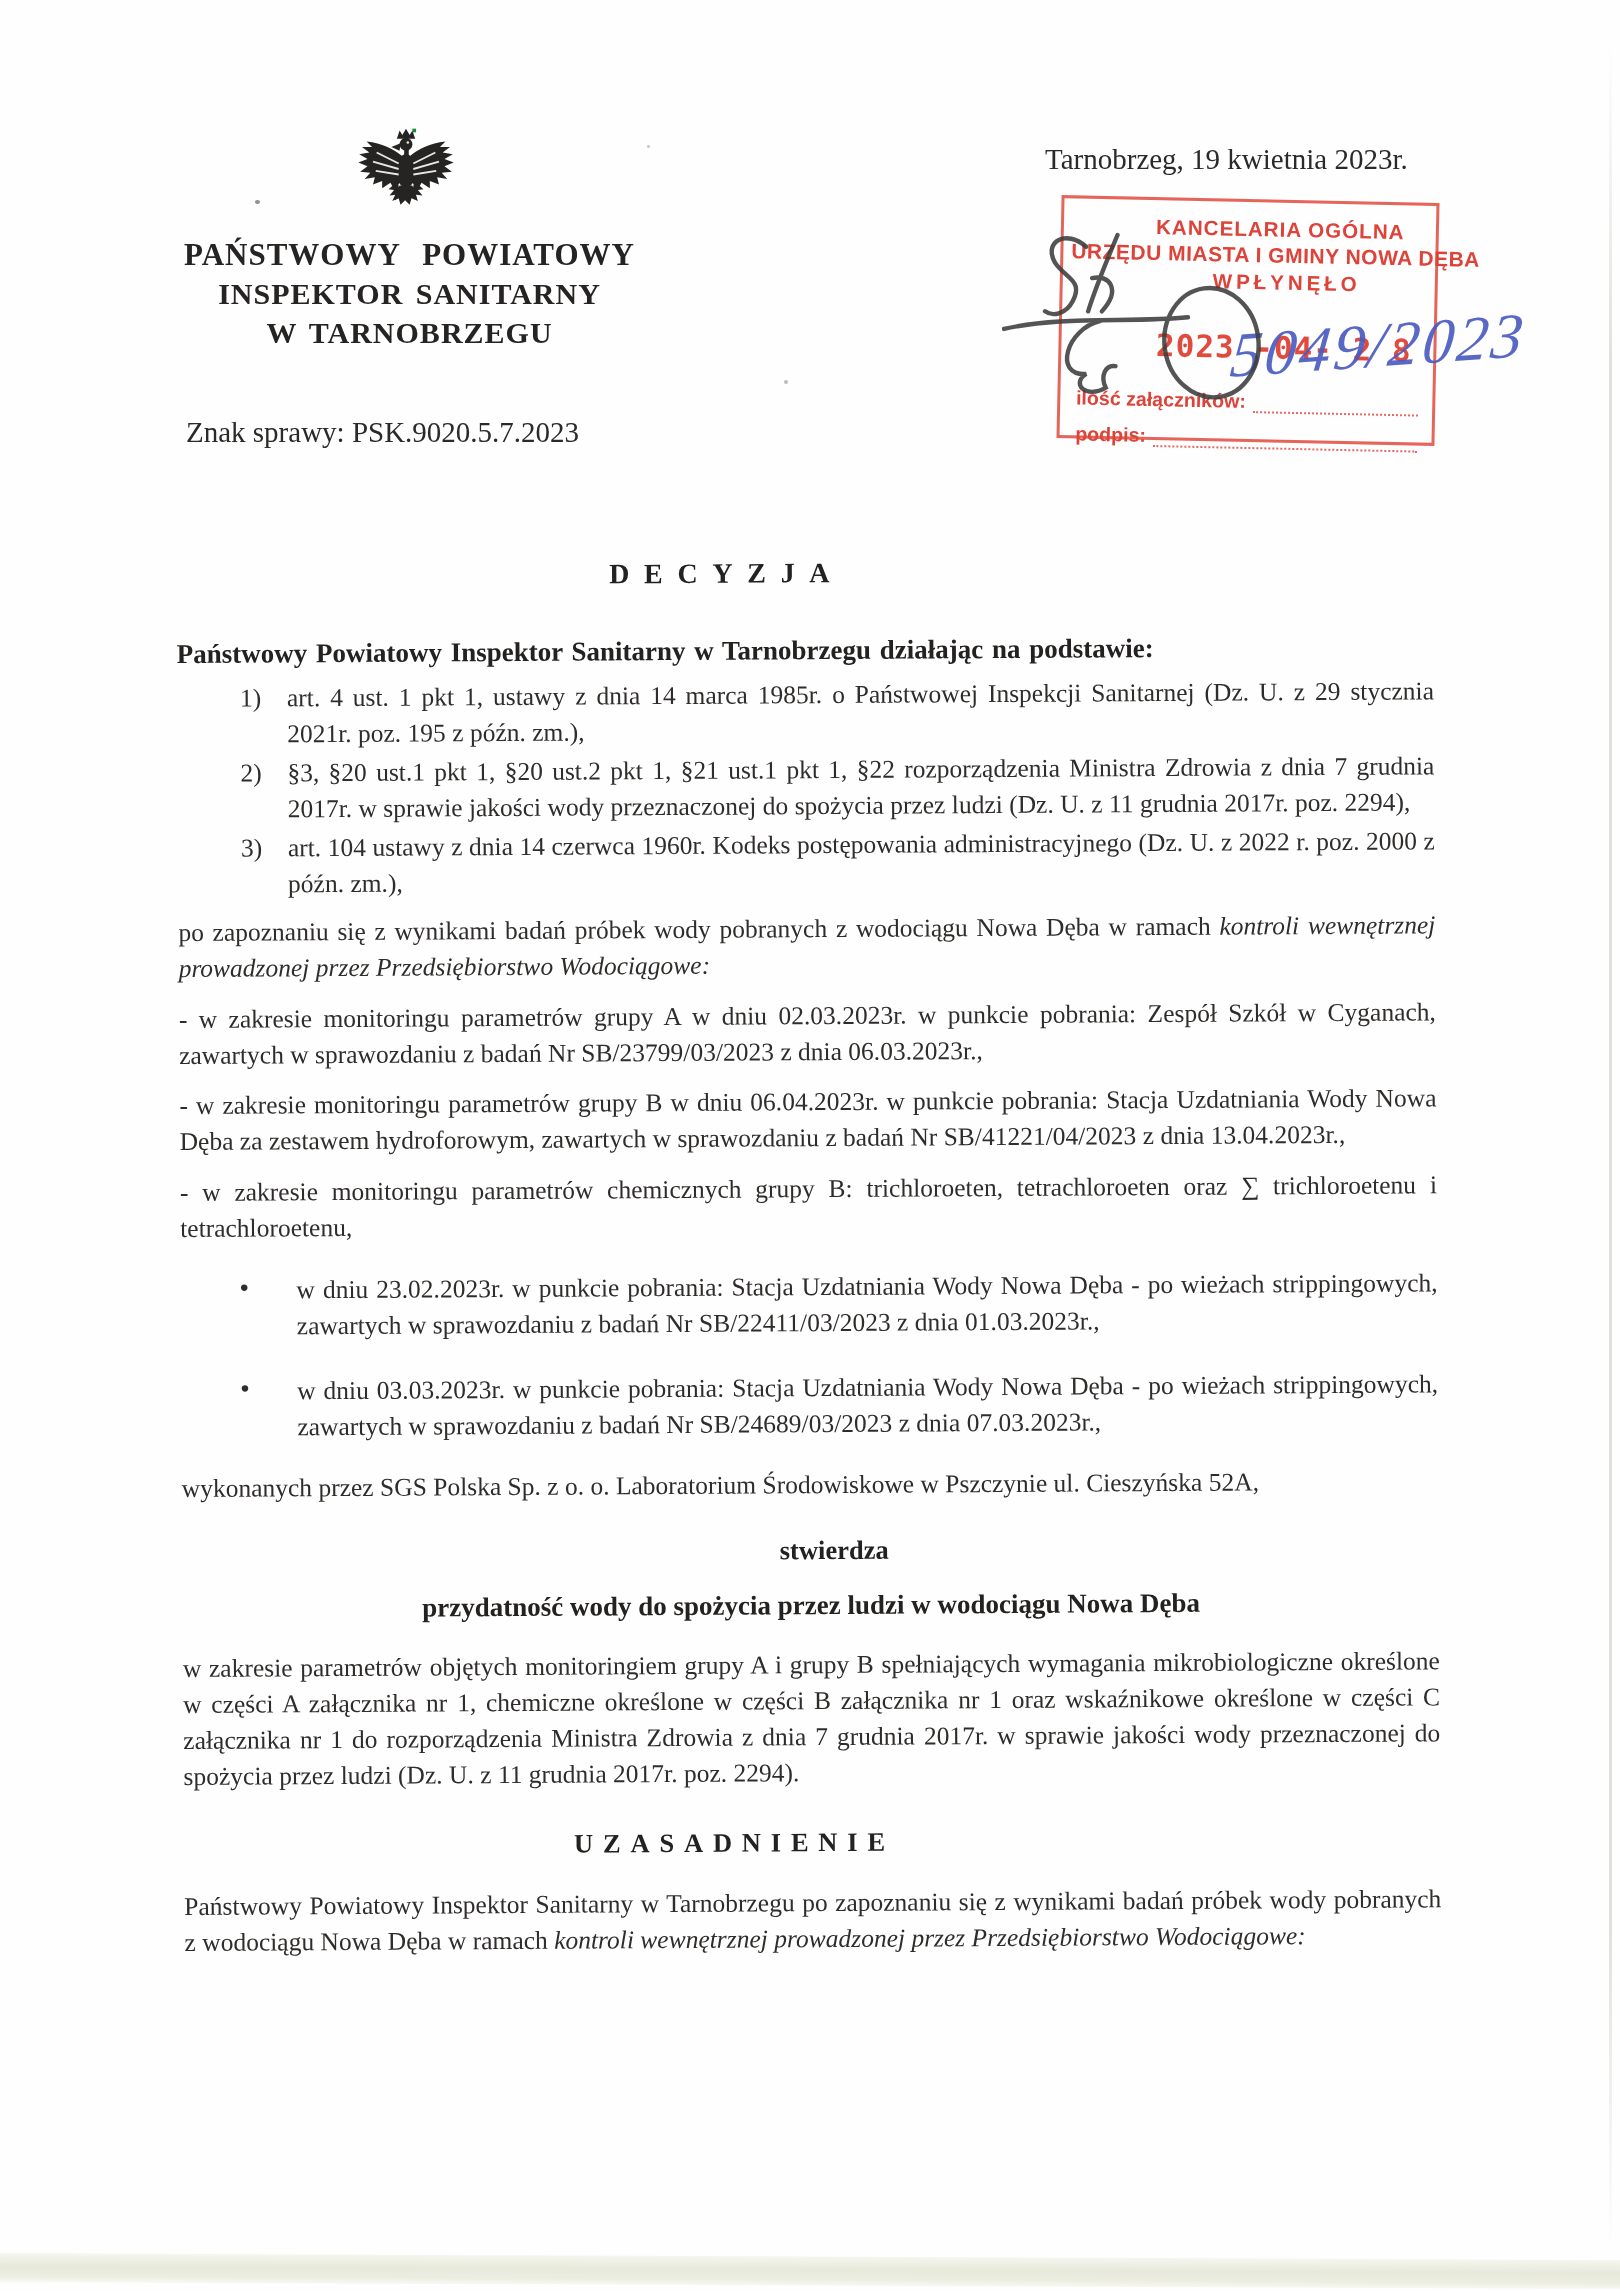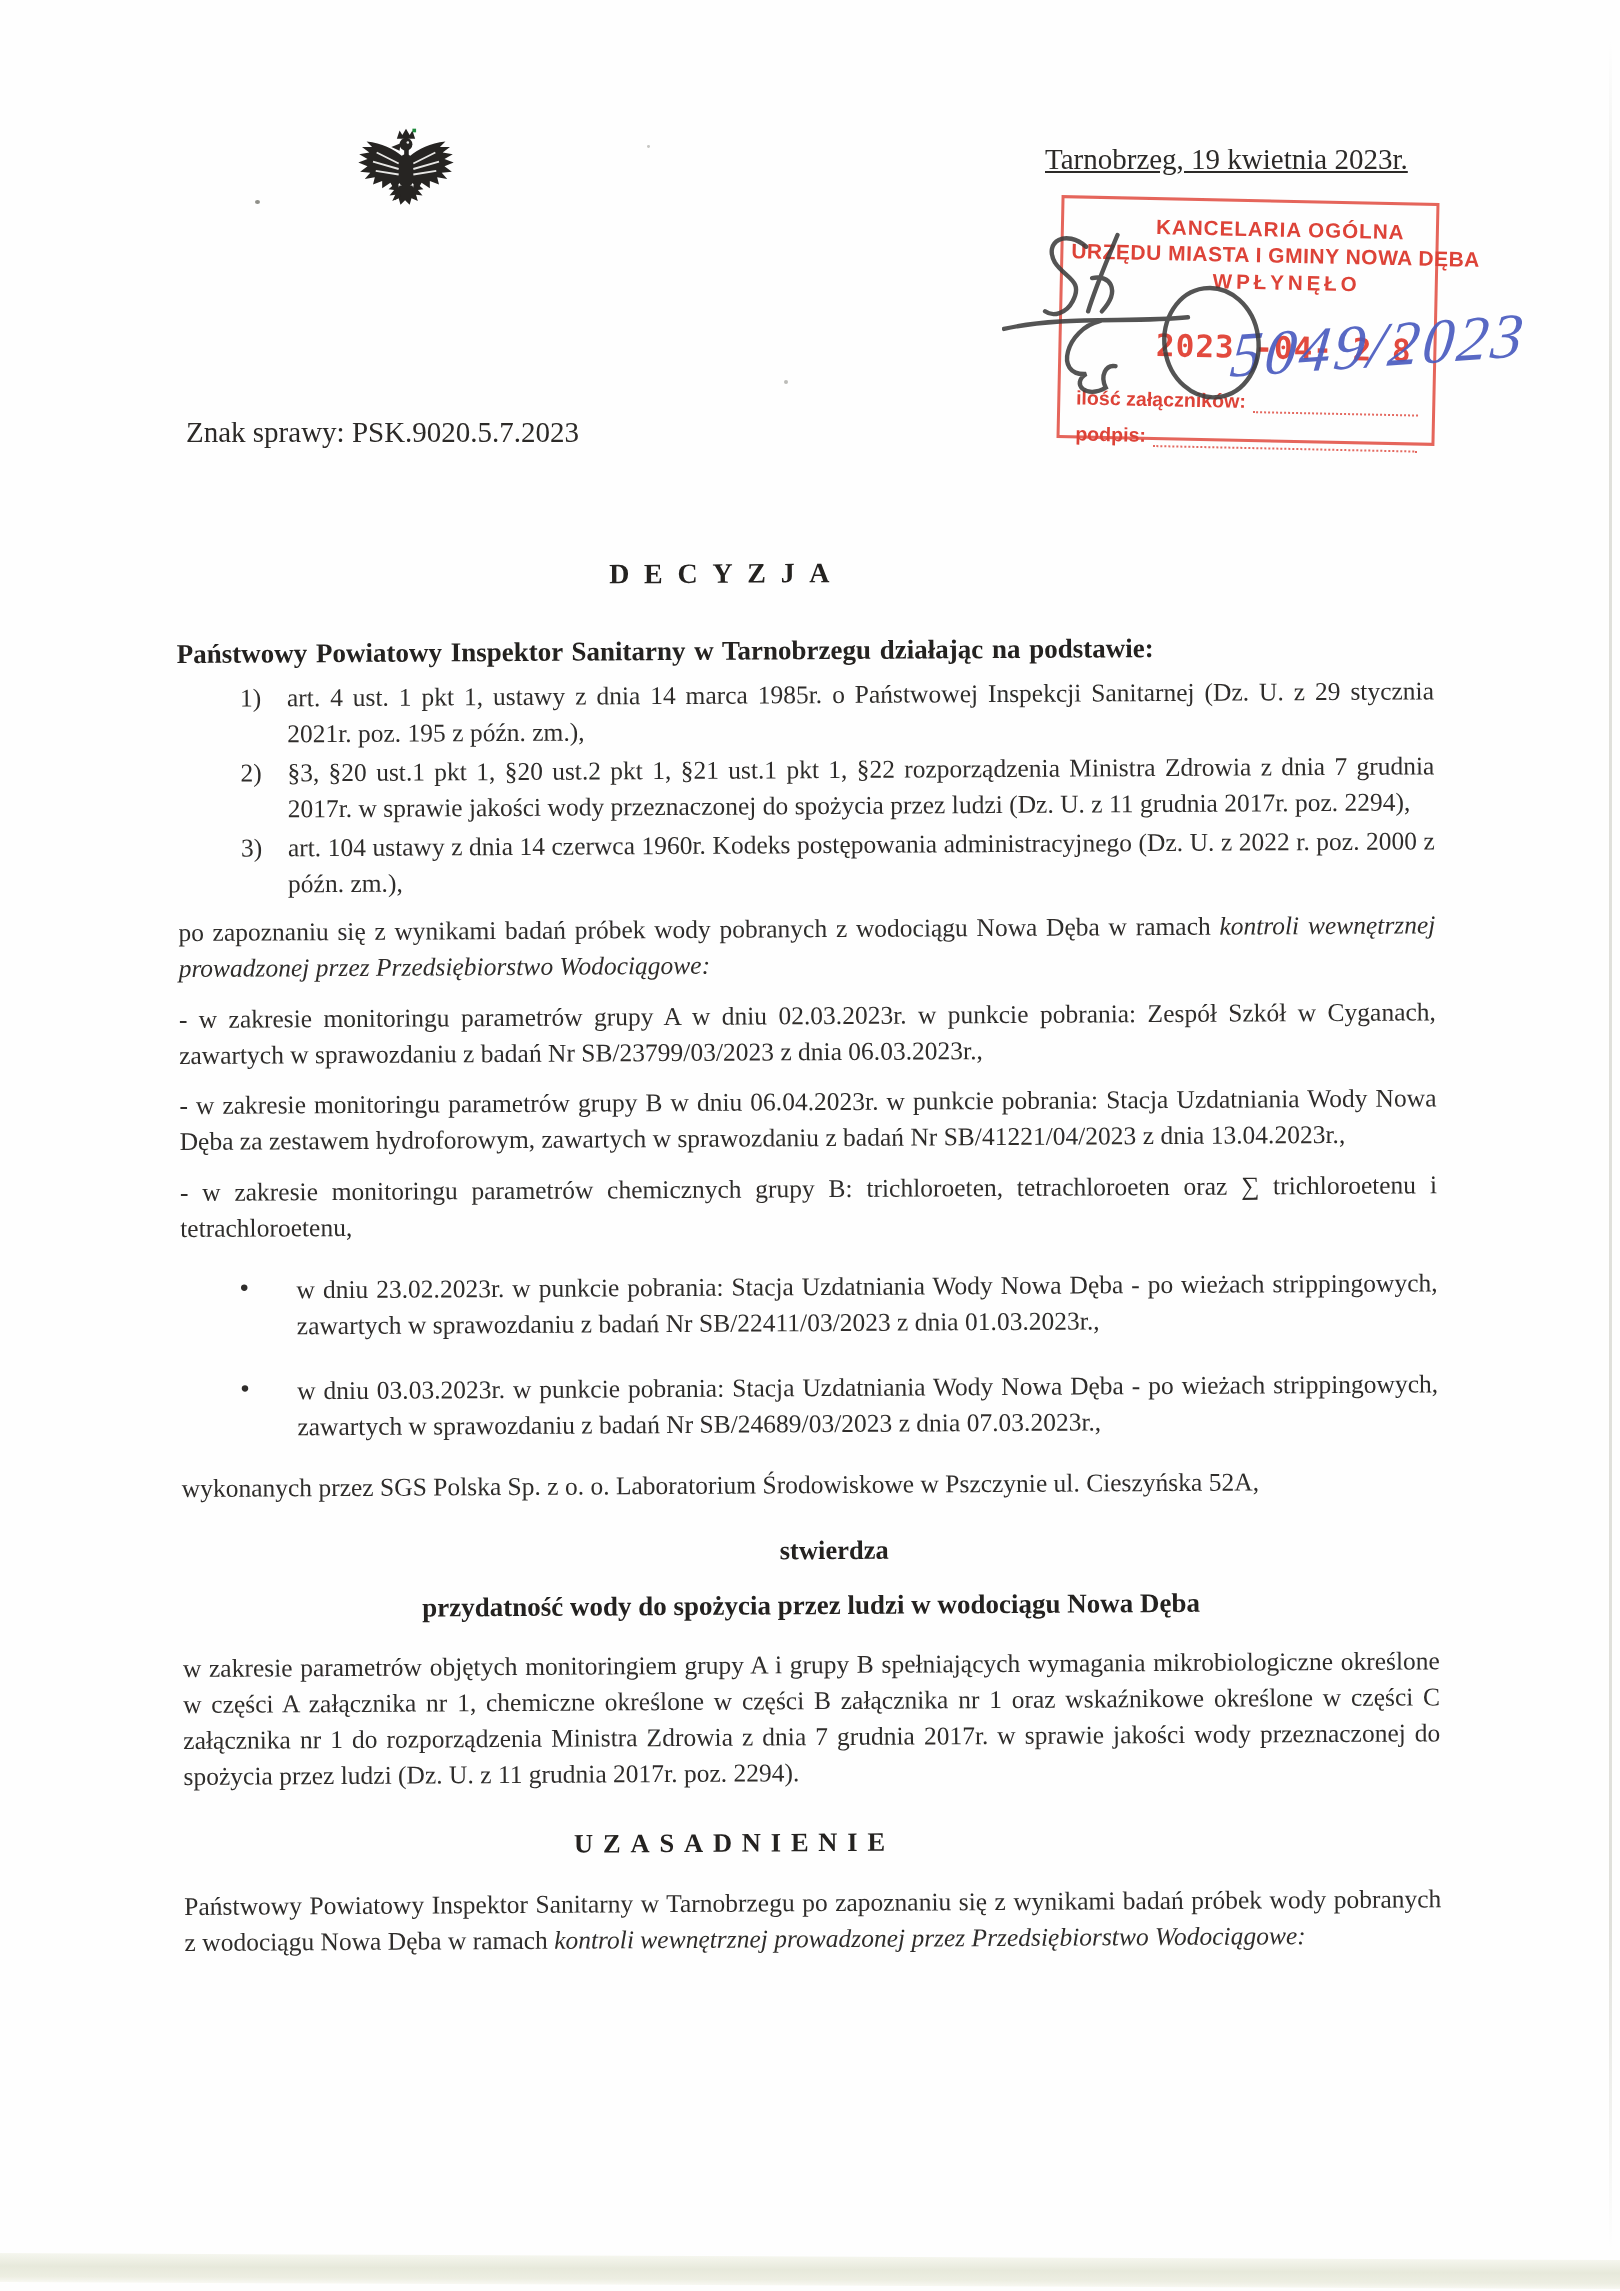--- a/index.html
+++ b/index.html
@@ -17,21 +17,21 @@
   .org-block {
     position:absolute; left:137px; top:235px; width:545px;
     text-align:center; font-weight:bold; color:#262422;
     font-size:30px; line-height:39px; letter-spacing:1px;
   }
   .org-line1 { word-spacing:13.7px; font-size:31px; }
   .org-line2 { word-spacing:3.9px; }
   .org-line3 { word-spacing:3.9px; }
   .date-line {
     position:absolute; left:1045px; top:143px; width:431px;
-    font-size:29px; color:#2c2a28; white-space:nowrap;text-decoration:underline;
+    font-size:29px; color:#2c2a28; white-space:nowrap;
   }
   .case-ref {
     position:absolute; left:186px; top:416px;
     font-size:29px; color:#2c2a28; white-space:nowrap;
   }
 
   
   .stamp {
     position:absolute; left:1059px; top:199px; width:378px; height:243px;
     border:3.9px solid rgba(224,74,62,.85);
@@ -123,20 +123,25 @@
       <path d="M51 61 l-10 9 6 1 -5 6 7 -1 -1 6 6 -4 z"></path>
       <path d="M69 61 l10 9 -6 1 5 6 -7 -1 1 6 -6 -4 z"></path>
     </g>
     <g stroke="#fdfdfb" stroke-width="2" fill="none" opacity=".9">
       <path d="M28 30 L52 42 M24 40 L52 48 M27 50 L52 54"></path>
       <path d="M92 30 L68 42 M96 40 L68 48 M93 50 L68 54"></path>
       <circle cx="62" cy="19" r="1.4" fill="#fdfdfb" stroke="none"></circle>
     </g>
   </svg>
 
+  <div class="org-block">
+    <div class="org-line1">PAŃSTWOWY POWIATOWY</div>
+    <div class="org-line2">INSPEKTOR SANITARNY</div>
+    <div class="org-line3">W TARNOBRZEGU</div>
+  </div>
 
   <div class="date-line">Tarnobrzeg, 19 kwietnia 2023r.</div>
 
   <div class="case-ref">Znak sprawy: PSK.9020.5.7.2023</div>
 
   <div class="stamp">
     <div class="stamp-l1">KANCELARIA OGÓLNA</div>
     <div class="stamp-l2">URZĘDU MIASTA I GMINY NOWA DĘBA</div>
     <div class="stamp-l3">WPŁYNĘŁO</div>
     <div class="stamp-date">2023 -04- 2 8</div>

